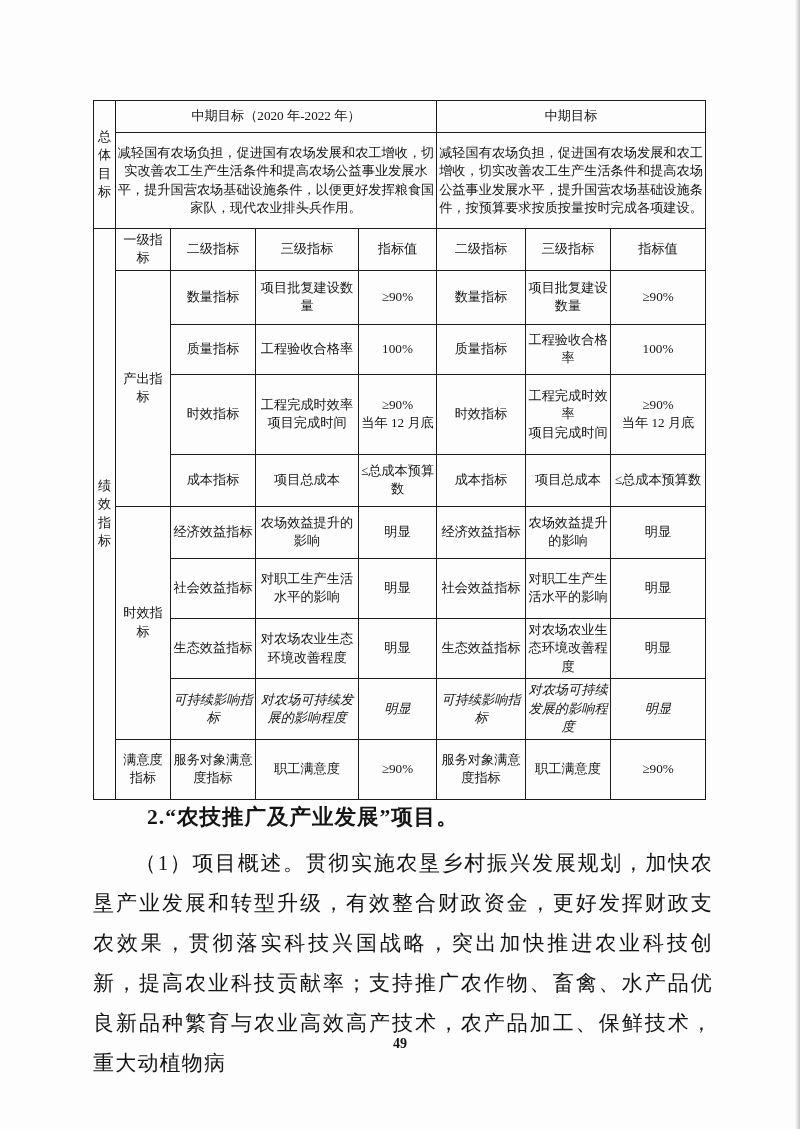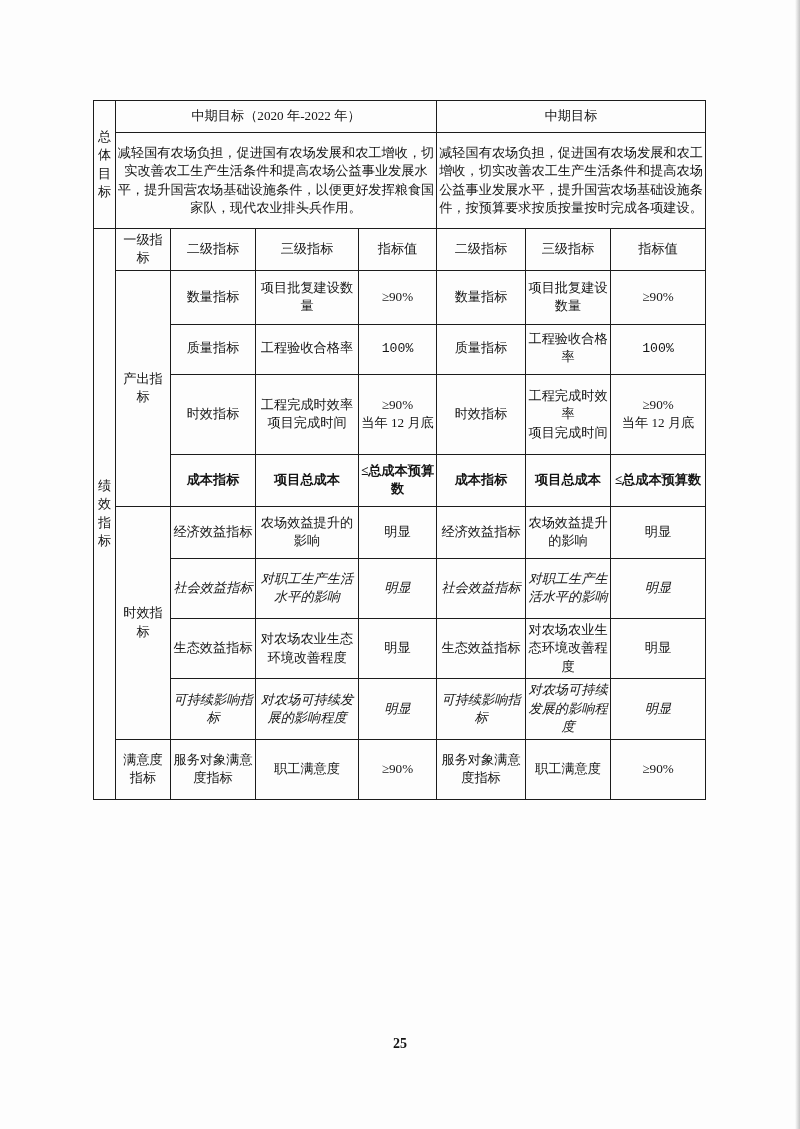--- a/index.html
+++ b/index.html
@@ -33,25 +33,25 @@
     text-align:justify; text-justify:inter-character;
     font-size:14.2px; line-height:19.2px;
     padding:2px 5px; vertical-align:middle;
   }
   td.goal-ann { text-align-last:center; }
   td.c-l3 { text-align:left; padding:2px 5px; }
   tr.r1  { height:32px; }
   tr.r2  { height:96px; }
   tr.r3  { height:40px; }
   tr.r4  { height:54px; }
-  tr.r5  { height:50px;font-family:Liberation Mono, monospace; }
+  tr.r5  { height:50px; }
   tr.r6  { height:80px; }
-  tr.r7  { height:52px;font-weight:bold; }
+  tr.r7  { height:52px; }
   tr.r8  { height:52px; }
-  tr.r9  { height:60px;font-style:italic; }
+  tr.r9  { height:60px; }
   tr.r10 { height:60px; }
   tr.r11 { height:60px;font-style:italic; }
   tr.r12 { height:60px; }
   .body-text { position:absolute; left:93px; top:802px; width:620px; }
   .heading {
     font-weight:bold; font-size:21.5px; letter-spacing:1px;
     margin-left:54px; margin-bottom:12px;
   }
   .para {
     font-size:21px; line-height:40px; letter-spacing:1.2px;
@@ -176,17 +176,21 @@
         <td class="c-l3">职工满意度</td>
         <td>≥90%</td>
         <td>服务对象满意度指标</td>
         <td class="c-l3">职工满意度</td>
         <td>≥90%</td>
       </tr>
     </tbody>
       </table>
   </div>
 
+  <div class="body-text">
+    <div class="heading">2.“农技推广及产业发展”项目。</div>
+    <p class="para">（1）项目概述。贯彻实施农垦乡村振兴发展规划，加快农垦产业发展和转型升级，有效整合财政资金，更好发挥财政支农效果，贯彻落实科技兴国战略，突出加快推进农业科技创新，提高农业科技贡献率；支持推广农作物、畜禽、水产品优良新品种繁育与农业高效高产技术，农产品加工、保鲜技术，重大动植物病</p>
+  </div>
 
-  <div class="pageno">25</div>
+  <div class="pageno">49</div>
 
   <div class="scan-edge"></div>
 </div>
 
 </body></html>

